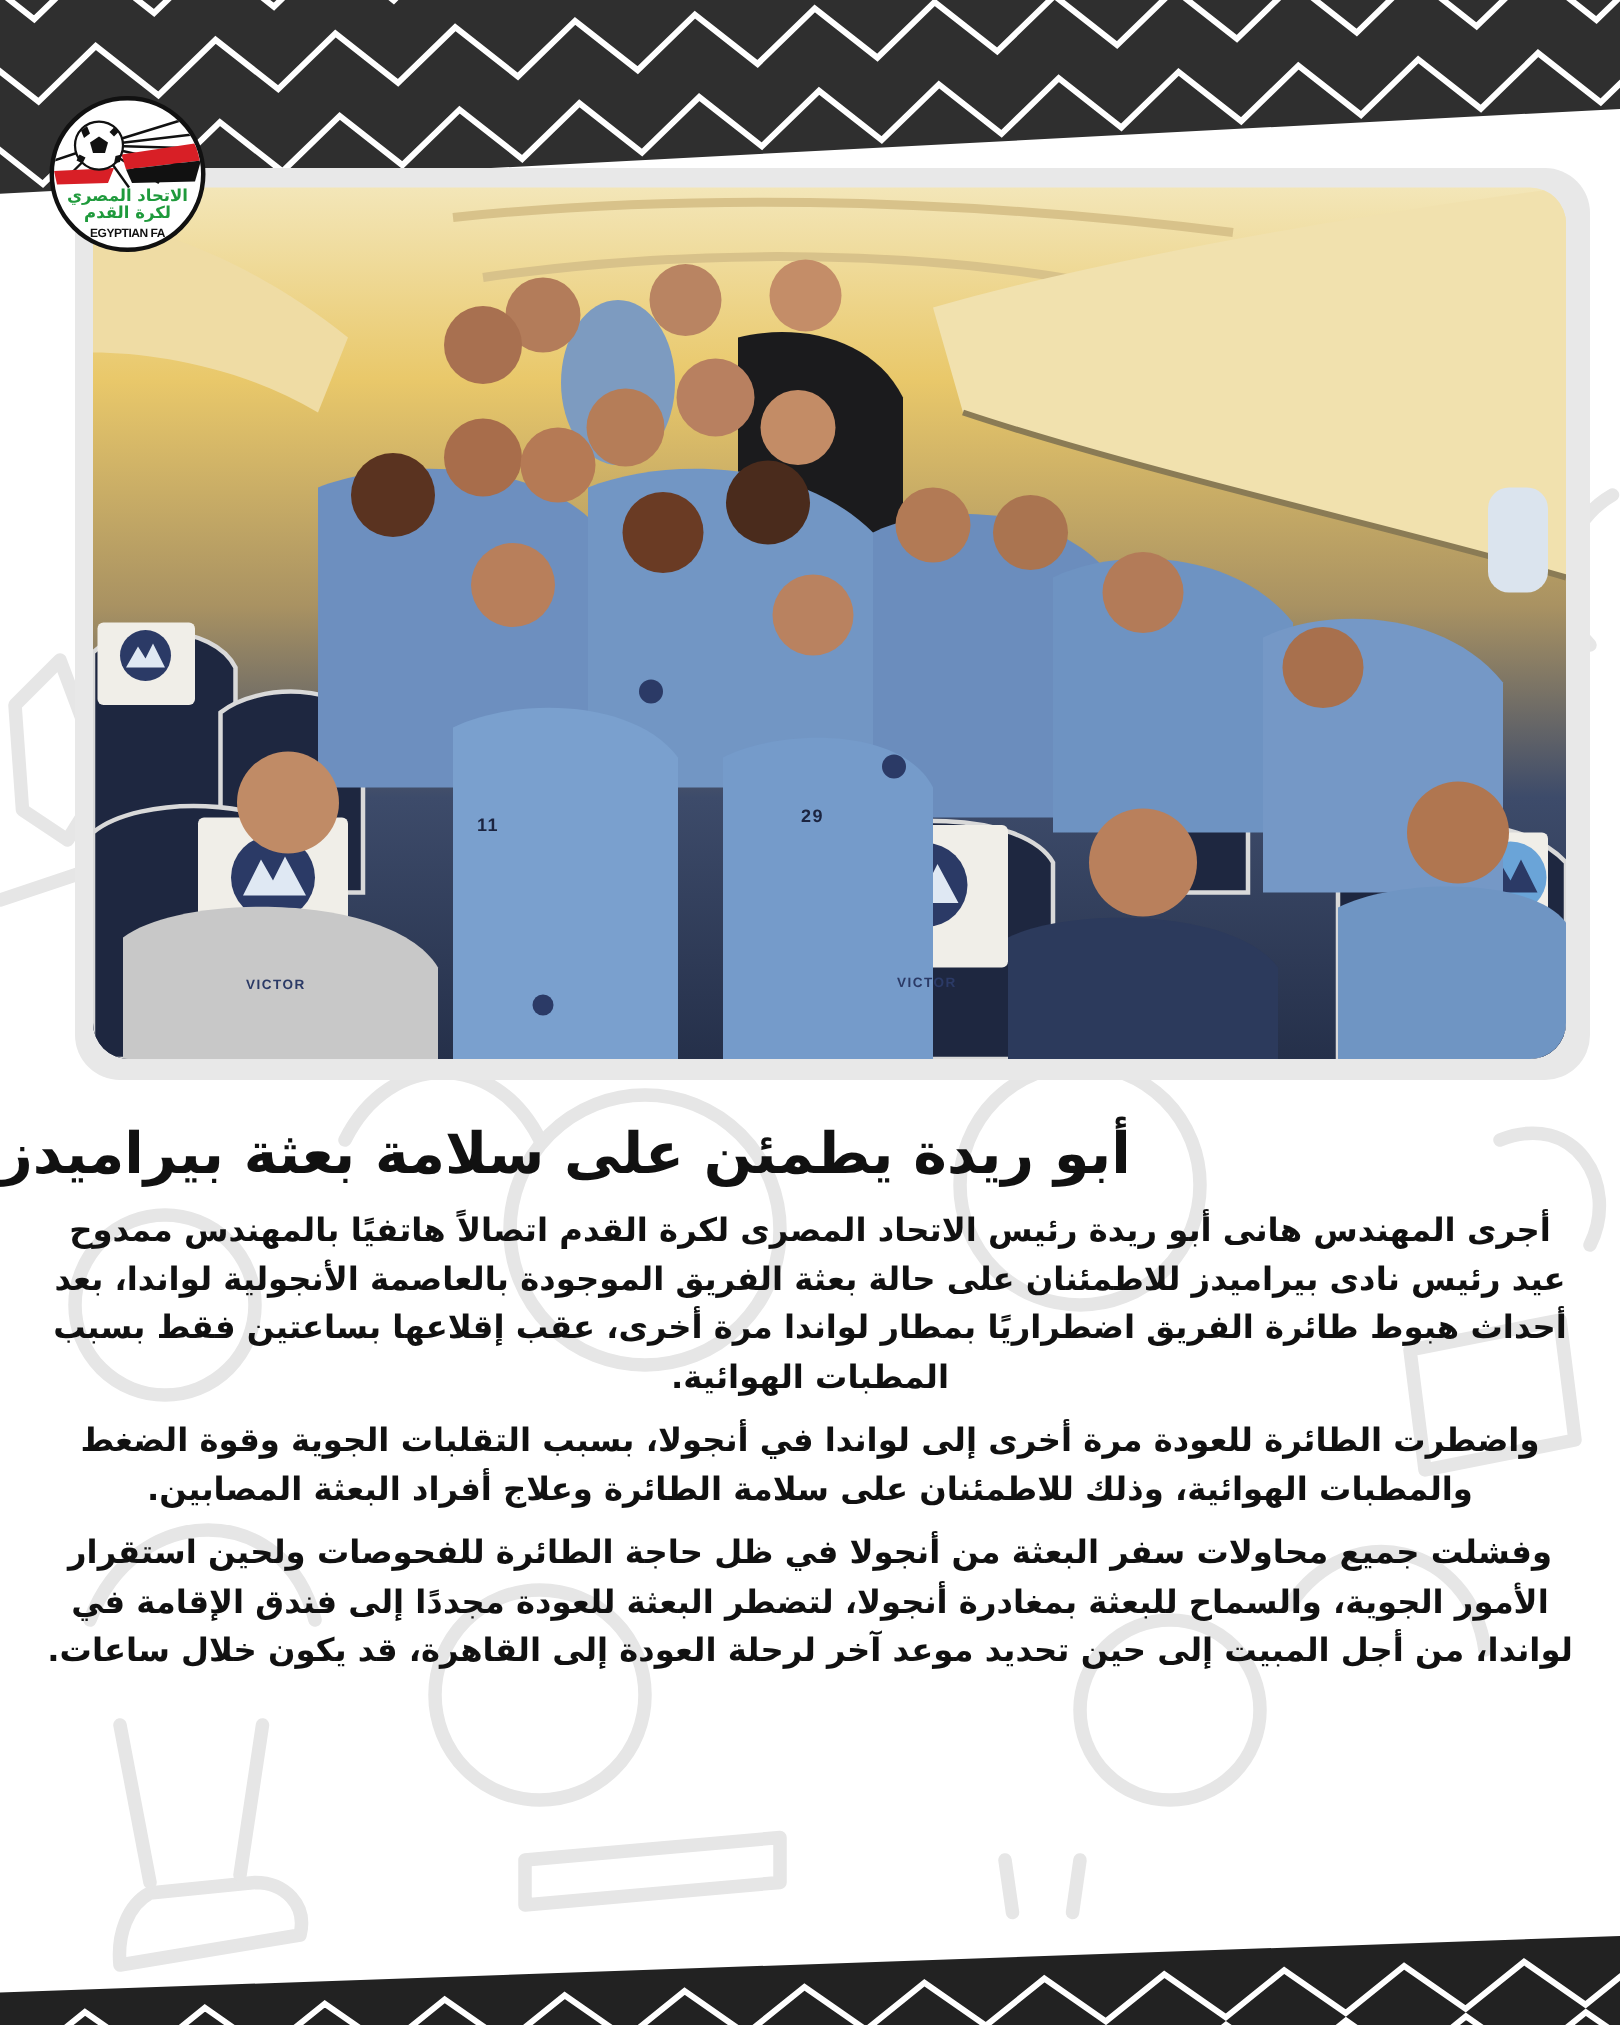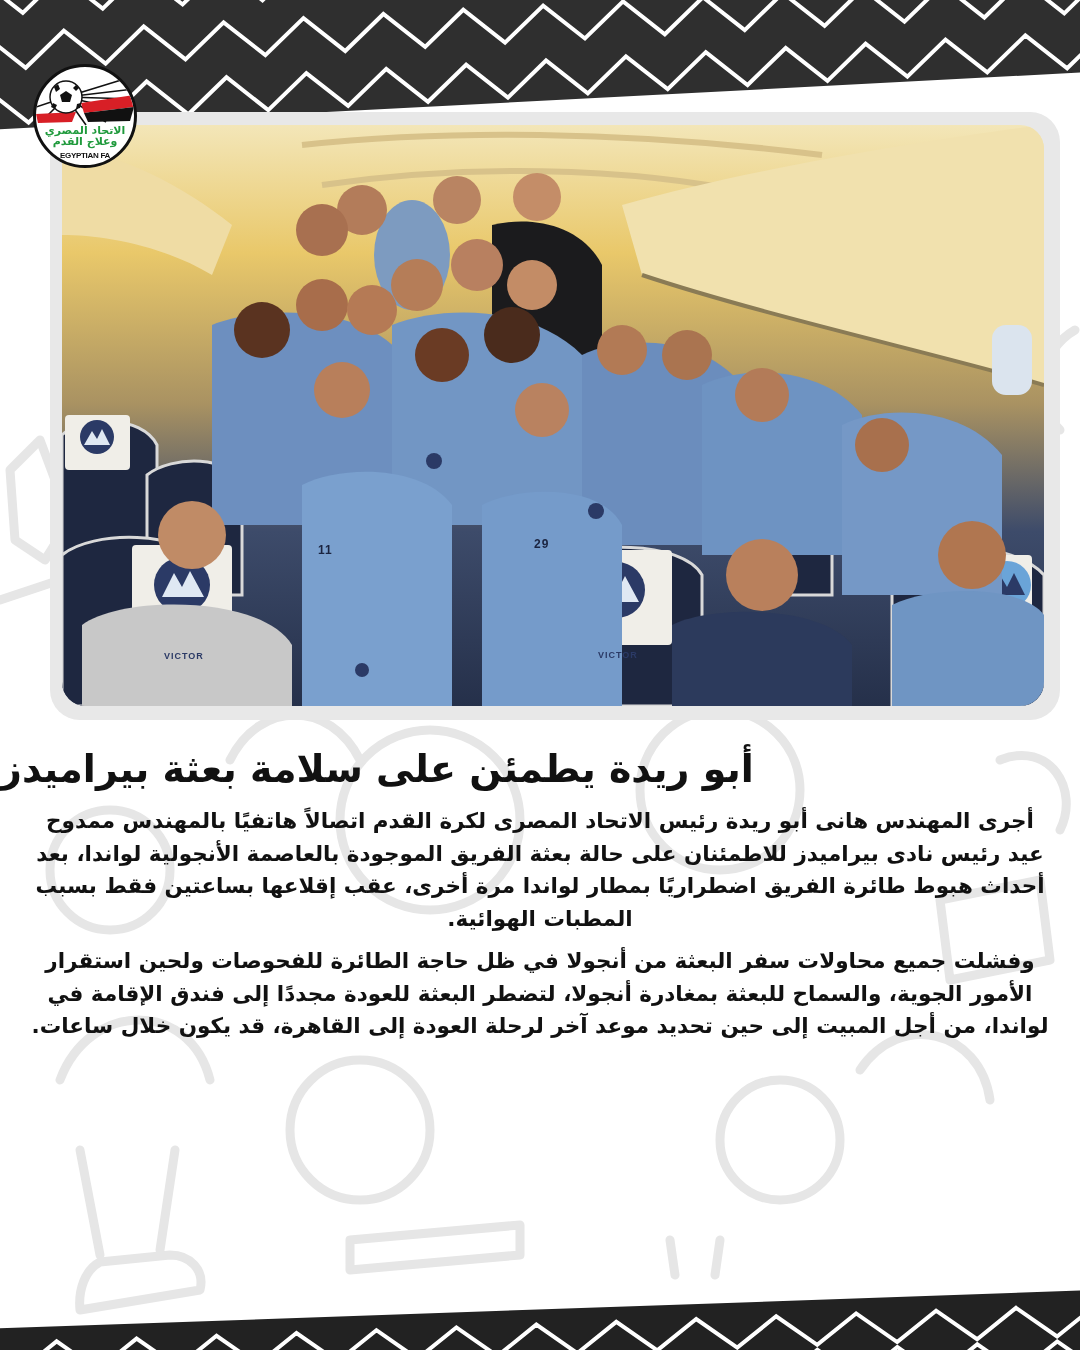--- a/index.html
+++ b/index.html
@@ -142,21 +142,21 @@
 
     <circle cx="30" cy="30" r="16" fill="#fff" stroke="#111" stroke-width="1.5"></circle>
     <polygon points="30,24 36,28 34,35 26,35 24,28" fill="#111"></polygon>
     <polygon points="18,20 22,17 24,22 20,25" fill="#111"></polygon>
     <polygon points="40,18 43,21 40,24 37,21" fill="#111"></polygon>
     <polygon points="17,36 21,38 19,42 15,40" fill="#111"></polygon>
     <polygon points="41,37 45,36 44,41 40,42" fill="#111"></polygon>
   </svg>
   <div class="logo-ar">
     <div>الاتحاد المصري</div>
-    <div>وعلاج القدم</div>
+    <div>لكرة القدم</div>
   </div>
   <div class="logo-en">EGYPTIAN FA</div>
 </div>
 
 <div class="frame">
   <div class="photo" title="Pyramids FC players posing inside an airplane cabin">
     <svg width="982" height="581" viewBox="0 0 982 581">
 
       <g fill="none" stroke="#d8c28a" stroke-width="6">
         <path d="M240,20 C380,5 560,5 760,30"></path>
@@ -247,14 +247,15 @@
     <div class="photo-caption" style="left:536px; top:525px;">VICTOR</div>
     <div class="photo-caption" style="left:256px; top:418px; color:#1b2440; font-size:12px;">11</div>
     <div class="photo-caption" style="left:472px; top:412px; color:#1b2440; font-size:12px;">29</div>
   </div>
 </div>
 
 <h1 class="title">أبو ريدة يطمئن على سلامة بعثة بيراميدز</h1>
 
 <div class="article">
   <p>أجرى المهندس هانى أبو ريدة رئيس الاتحاد المصرى لكرة القدم اتصالاً هاتفيًا بالمهندس ممدوح عيد رئيس نادى بيراميدز للاطمئنان على حالة بعثة الفريق الموجودة بالعاصمة الأنجولية لواندا، بعد أحداث هبوط طائرة الفريق اضطراريًا بمطار لواندا مرة أخرى، عقب إقلاعها بساعتين فقط بسبب المطبات الهوائية.</p>
+  <p>واضطرت الطائرة للعودة مرة أخرى إلى لواندا في أنجولا، بسبب التقلبات الجوية وقوة الضغط والمطبات الهوائية، وذلك للاطمئنان على سلامة الطائرة وعلاج أفراد البعثة المصابين.</p>
   <p>وفشلت جميع محاولات سفر البعثة من أنجولا في ظل حاجة الطائرة للفحوصات ولحين استقرار الأمور الجوية، والسماح للبعثة بمغادرة أنجولا، لتضطر البعثة للعودة مجددًا إلى فندق الإقامة في لواندا، من أجل المبيت إلى حين تحديد موعد آخر لرحلة العودة إلى القاهرة، قد يكون خلال ساعات.</p>
 </div>
 
 </body></html>

